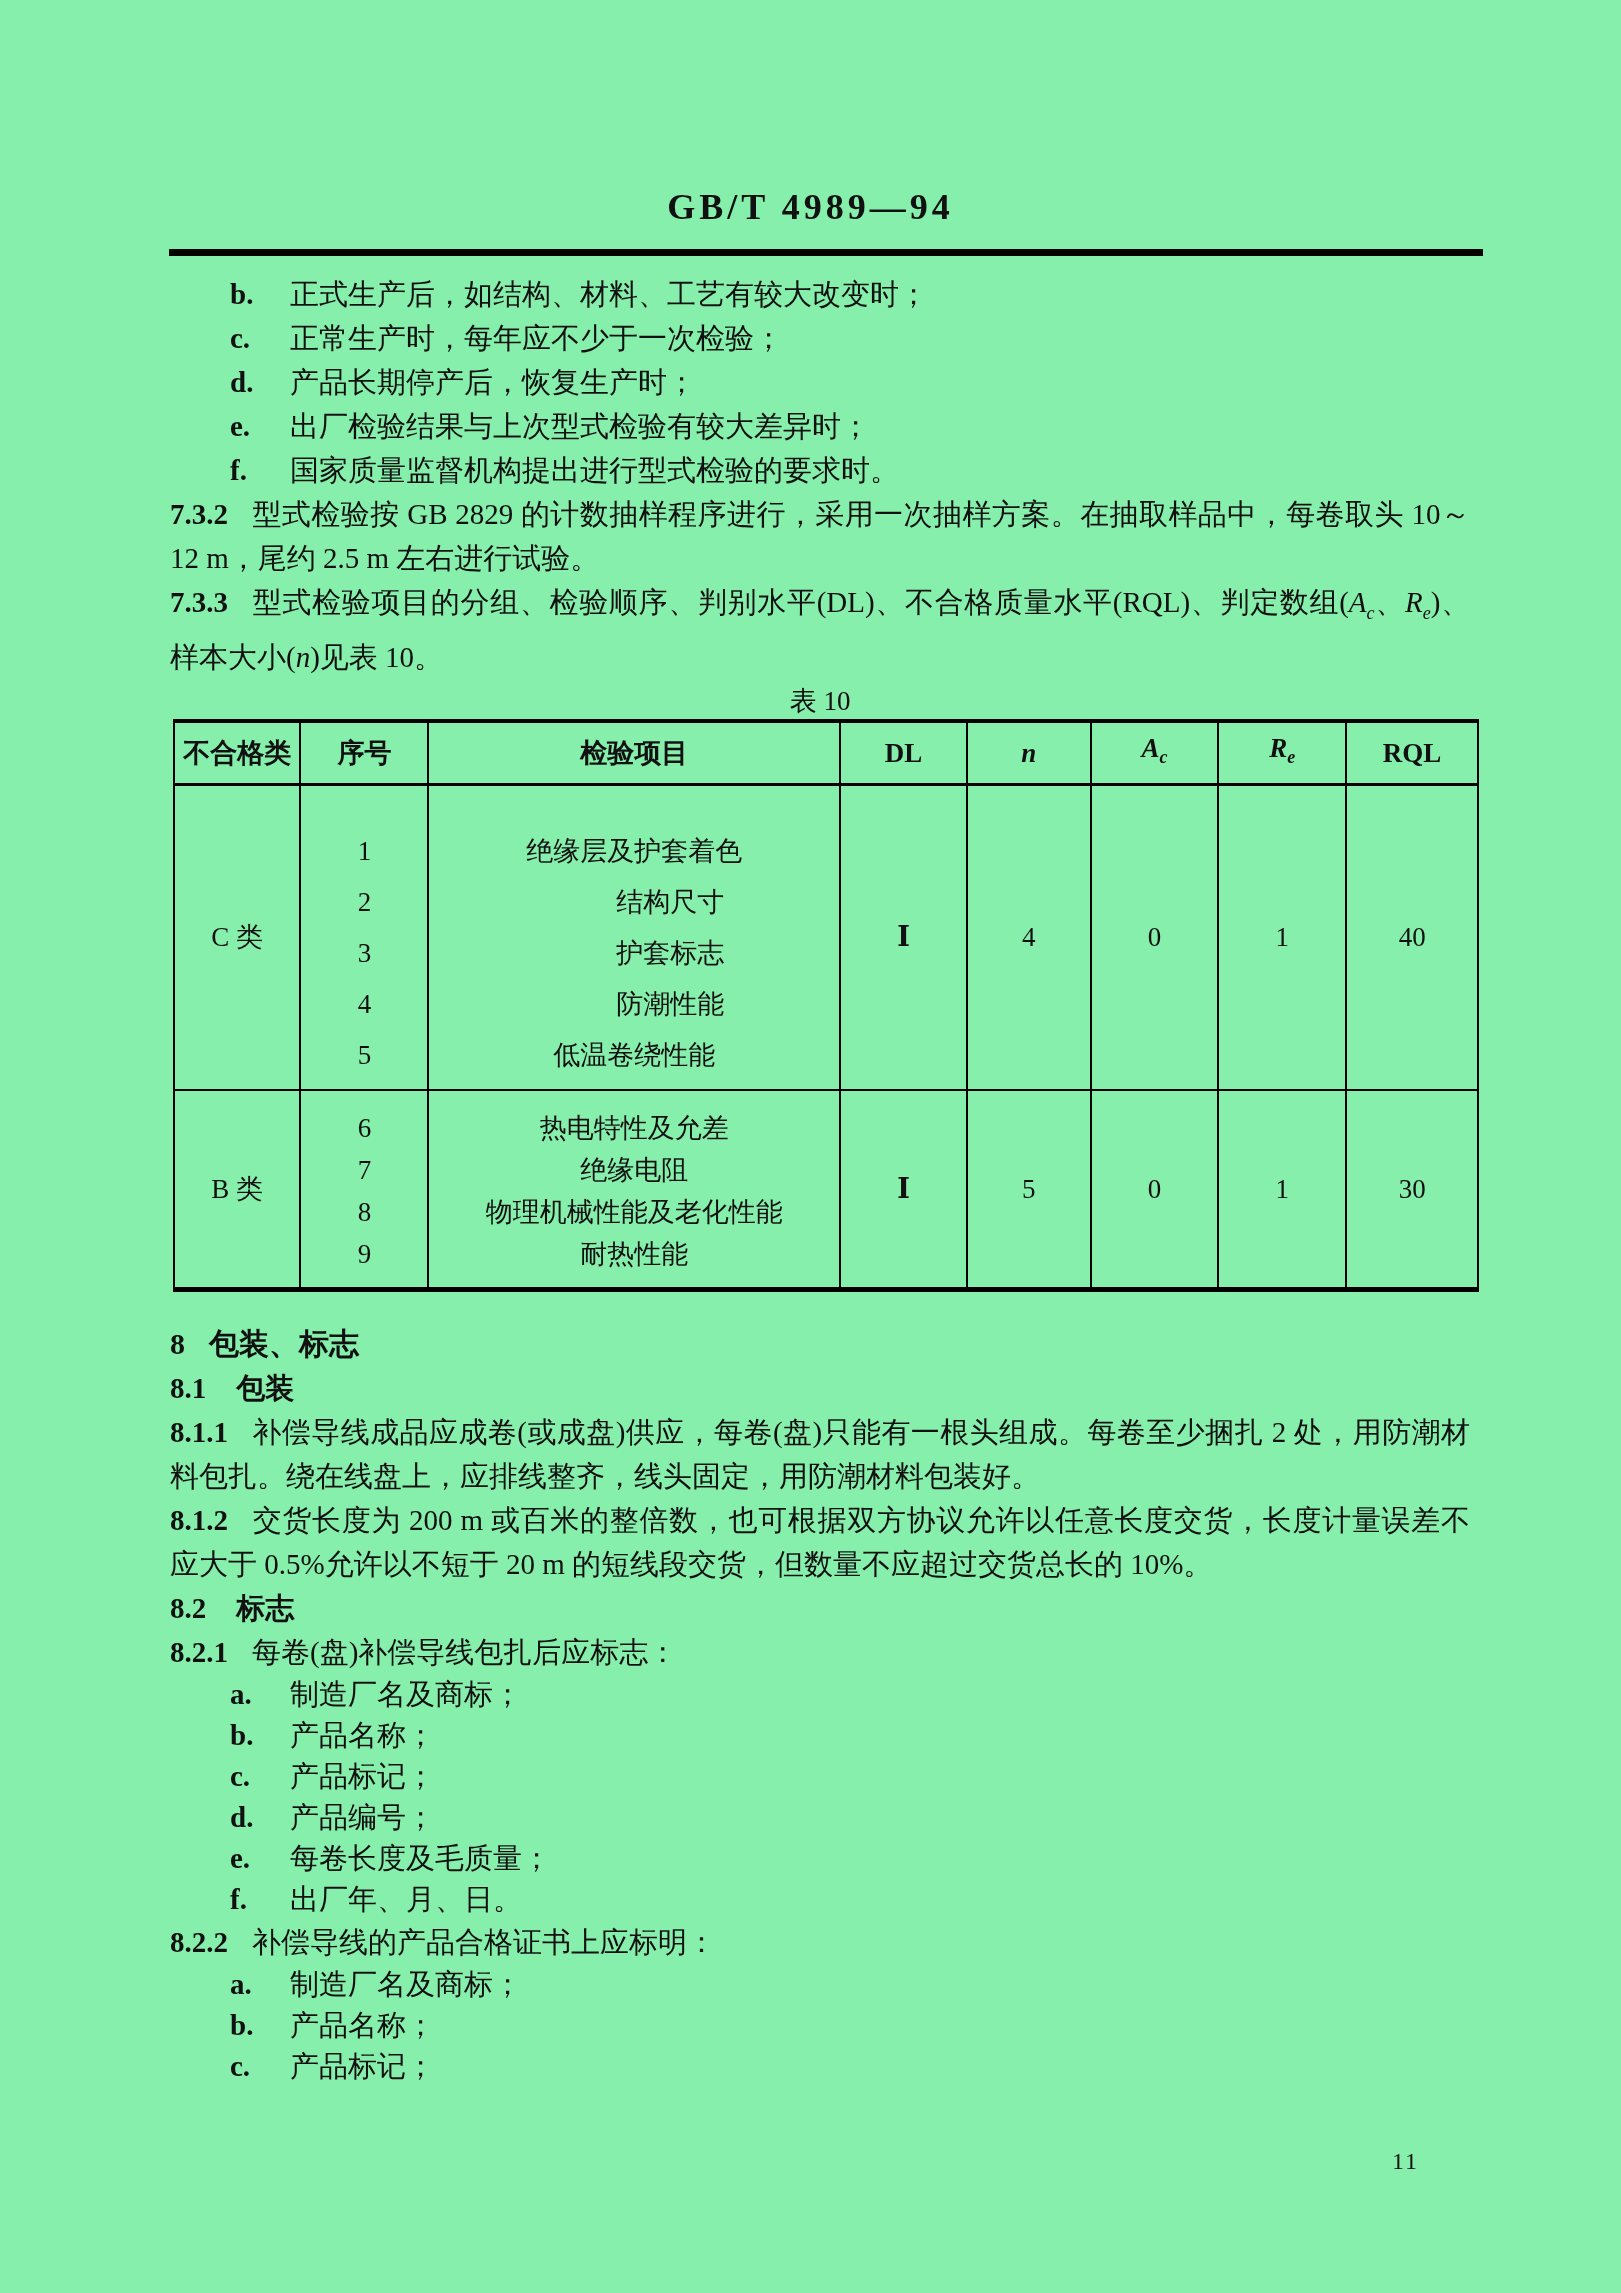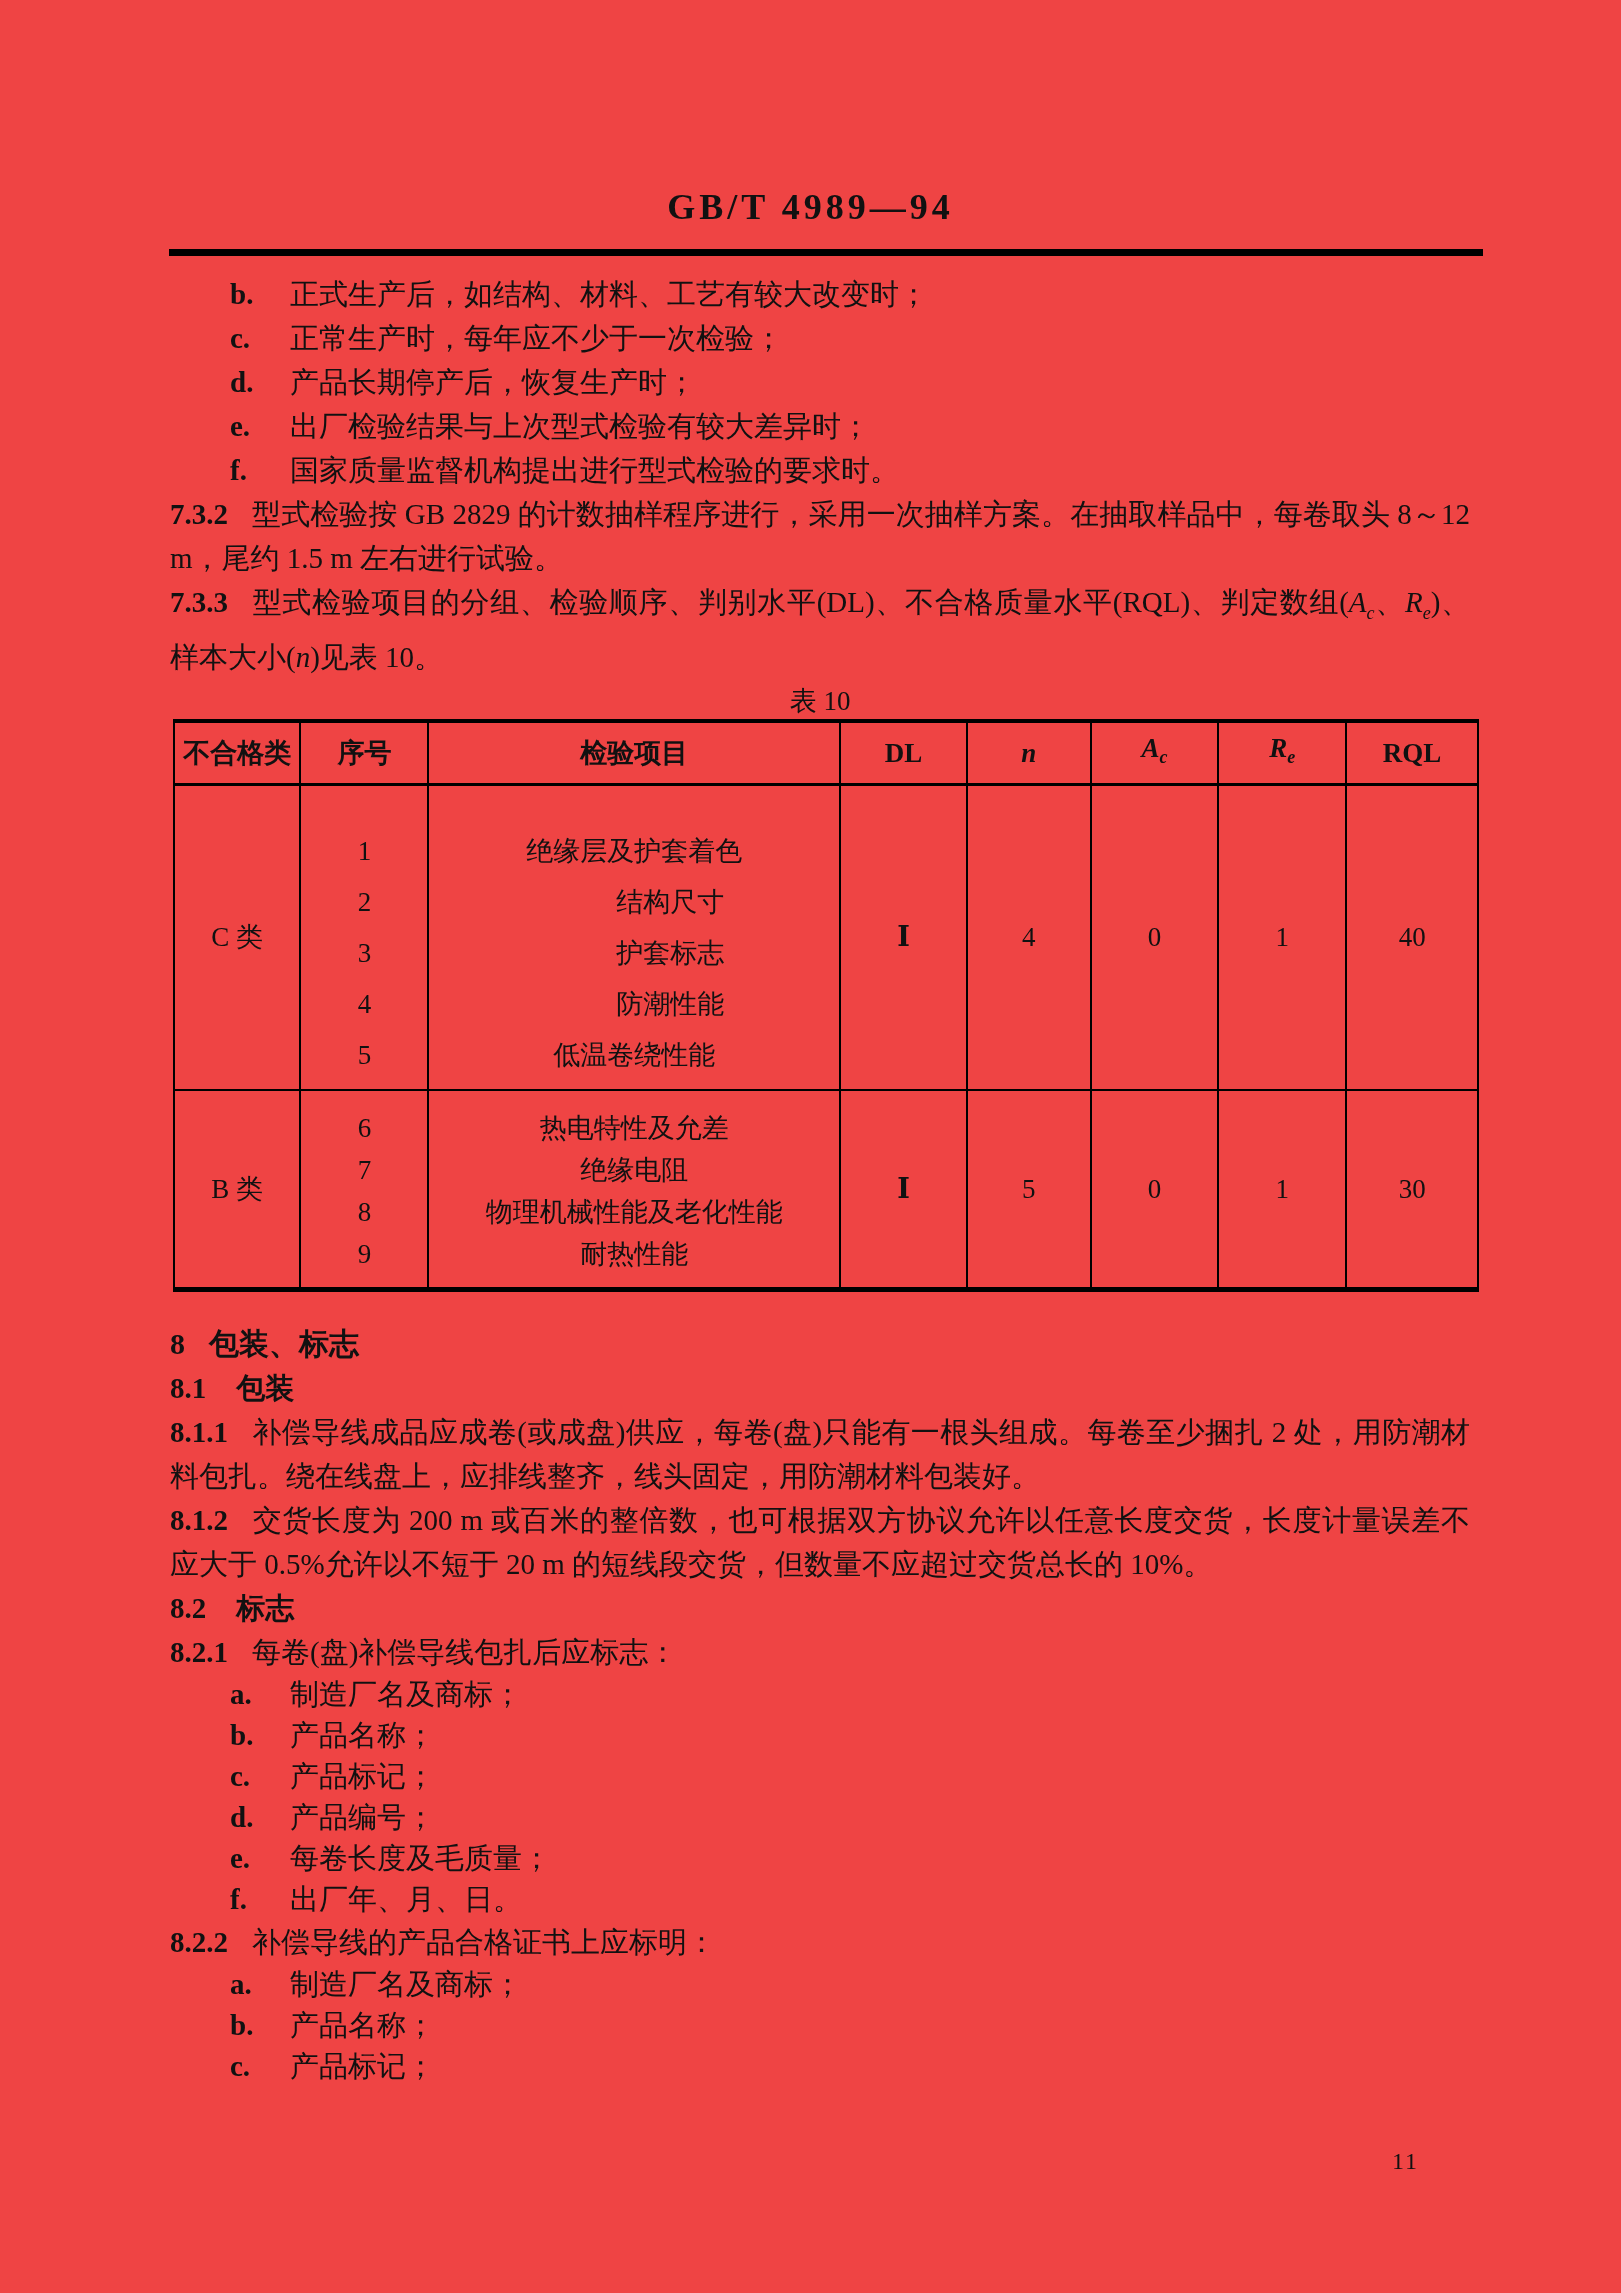--- a/index.html
+++ b/index.html
@@ -1,19 +1,19 @@
 <!DOCTYPE html>
 <html><head>
 <meta charset="utf-8">
 <style>
   html,body{margin:0;padding:0;background:#e8e8e8;}
   #page{
     position:relative;
     width:1621px;height:2293px;
-    background:#ef4444;
+    background:#86efac;
     font-family:"Liberation Serif","DejaVu Serif",serif;
     color:#111;
     overflow:hidden;
   }
   #doc-code{
     position:absolute;top:186px;left:0;width:1621px;
     text-align:center;font-size:36px;font-weight:bold;letter-spacing:4px;
   }
   #top-rule{
     position:absolute;top:249px;left:169px;width:1314px;height:7px;background:#000;
@@ -69,21 +69,21 @@
   <div id="content">
 
     <ul class="lst">
       <li><span class="li-label">b.</span><span>正式生产后，如结构、材料、工艺有较大改变时；</span></li>
       <li><span class="li-label">c.</span><span>正常生产时，每年应不少于一次检验；</span></li>
       <li><span class="li-label">d.</span><span>产品长期停产后，恢复生产时；</span></li>
       <li><span class="li-label">e.</span><span>出厂检验结果与上次型式检验有较大差异时；</span></li>
       <li><span class="li-label">f.</span><span>国家质量监督机构提出进行型式检验的要求时。</span></li>
     </ul>
 
-    <p class="para"><b class="sec-num">7.3.2</b><span>型式检验按 GB 2829 的计数抽样程序进行，采用一次抽样方案。在抽取样品中，每卷取头 8～12 m，尾约 1.5 m 左右进行试验。</span></p>
+    <p class="para"><b class="sec-num">7.3.2</b><span>型式检验按 GB 2829 的计数抽样程序进行，采用一次抽样方案。在抽取样品中，每卷取头 10～12 m，尾约 2.5 m 左右进行试验。</span></p>
 
     <p class="para"><b class="sec-num">7.3.3</b><span>型式检验项目的分组、检验顺序、判别水平(DL)、不合格质量水平(RQL)、判定数组(</span><span class="ital">A</span><sub class="sm">c</sub><span>、</span><span class="ital">R</span><sub class="sm">e</sub><span>)、样本大小(</span><span class="ital">n</span><span>)见表 10。</span></p>
 
     <div id="tbl-caption">表 10</div>
     <table id="t10">
       <colgroup>
         <col style="width:9.7%">
           <col style="width:9.8%">
           <col style="width:31.6%">
           <col style="width:9.7%">

